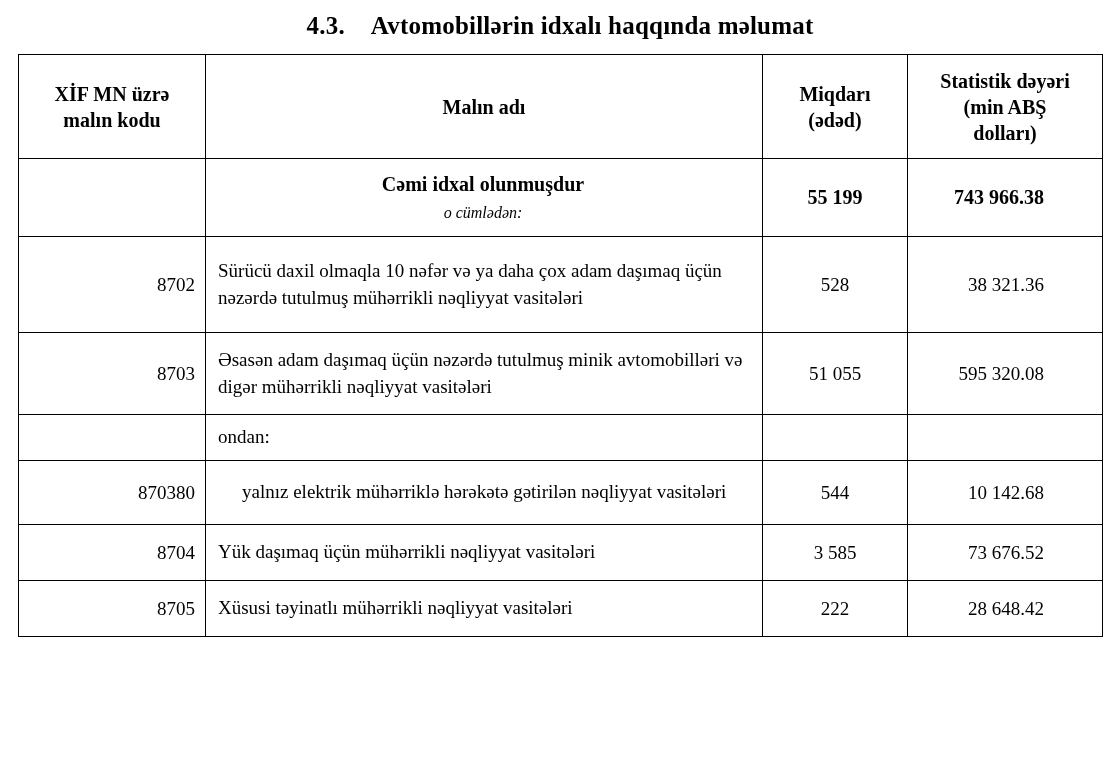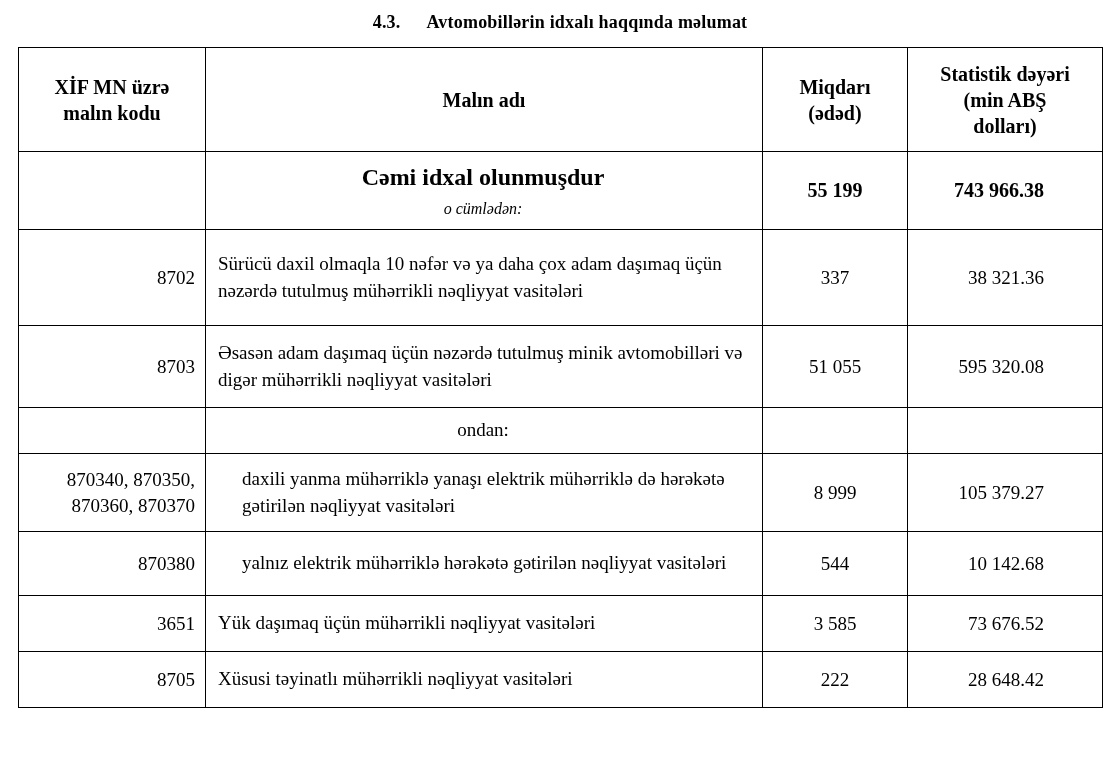--- a/index.html
+++ b/index.html
@@ -11,21 +11,21 @@
   }
   .page {
     width: 1120px;
     height: 768px;
     box-sizing: border-box;
     padding: 6px 18px 0 18px;
     overflow: hidden;
   }
   .doc-title {
     text-align: center;
-    font-size: 18px;
+    font-size: 25px;
     font-weight: bold;
     margin: 6px 0 14px 0;
     letter-spacing: 0.2px;
   }
   .doc-title .num { margin-right: 26px; }
 
   table.import-table {
     border-collapse: collapse;
     width: 1084px;
     table-layout: fixed;
@@ -79,34 +79,34 @@
   tr.r-8703   td { height: 82px; }
   tr.r-ondan  td { height: 46px; }
   tr.r-sub1   td { height: 78px; }
   tr.r-sub2   td { height: 64px; }
   tr.r-8704   td { height: 56px; }
   tr.r-8705   td { height: 56px; }
 
   tr.r-total td.cell-name { text-align: center; }
   .total-name {
     font-weight: bold;
-    font-size: 24px;
+    font-size: 20px;
   }
   .total-note {
     font-style: italic;
     font-size: 16px;
     margin-top: 4px;
   }
   tr.r-total td.cell-qty,
   tr.r-total td.cell-value {
     font-weight: bold;
     font-size: 20px;
   }
 
-  tr.r-ondan td.cell-name { text-align: center; }
+  tr.r-ondan td.cell-name { }
 
   tr.r-sub1 td.cell-name,
   tr.r-sub2 td.cell-name {
     padding-left: 36px;
   }
 </style>
 </head>
 <body>
 
 <div class="page">
@@ -138,54 +138,48 @@
           <div class="total-name">Cəmi idxal olunmuşdur</div>
           <div class="total-note">o cümlədən:</div>
         </td>
         <td class="cell-qty">55 199</td>
         <td class="cell-value">743 966.38</td>
       </tr>
 
       <tr class="r-8702">
         <td class="cell-code">8702</td>
         <td class="cell-name">Sürücü daxil olmaqla 10 nəfər və ya daha çox adam daşımaq üçün nəzərdə tutulmuş mühərrikli nəqliyyat vasitələri</td>
-        <td class="cell-qty">337</td>
+        <td class="cell-qty">528</td>
         <td class="cell-value">38 321.36</td>
       </tr>
 
       <tr class="r-8703">
         <td class="cell-code">8703</td>
         <td class="cell-name">Əsasən adam daşımaq üçün nəzərdə tutulmuş minik avtomobilləri və digər mühərrikli nəqliyyat vasitələri</td>
         <td class="cell-qty">51 055</td>
         <td class="cell-value">595 320.08</td>
       </tr>
 
       <tr class="r-ondan">
         <td class="cell-code"></td>
         <td class="cell-name">ondan:</td>
         <td class="cell-qty"></td>
         <td class="cell-value"></td>
       </tr>
 
-      <tr class="r-sub1">
-        <td class="cell-code">870340, 870350, 870360, 870370</td>
-        <td class="cell-name">daxili yanma mühərriklə yanaşı elektrik mühərriklə də hərəkətə gətirilən nəqliyyat vasitələri</td>
-        <td class="cell-qty">8 999</td>
-        <td class="cell-value">105 379.27</td>
-      </tr>
 
       <tr class="r-sub2">
         <td class="cell-code">870380</td>
         <td class="cell-name">yalnız elektrik mühərriklə hərəkətə gətirilən nəqliyyat vasitələri</td>
         <td class="cell-qty">544</td>
         <td class="cell-value">10 142.68</td>
       </tr>
 
       <tr class="r-8704">
-        <td class="cell-code">3651</td>
+        <td class="cell-code">8704</td>
         <td class="cell-name">Yük daşımaq üçün mühərrikli nəqliyyat vasitələri</td>
         <td class="cell-qty">3 585</td>
         <td class="cell-value">73 676.52</td>
       </tr>
 
       <tr class="r-8705">
         <td class="cell-code">8705</td>
         <td class="cell-name">Xüsusi təyinatlı mühərrikli nəqliyyat vasitələri</td>
         <td class="cell-qty">222</td>
         <td class="cell-value">28 648.42</td>

